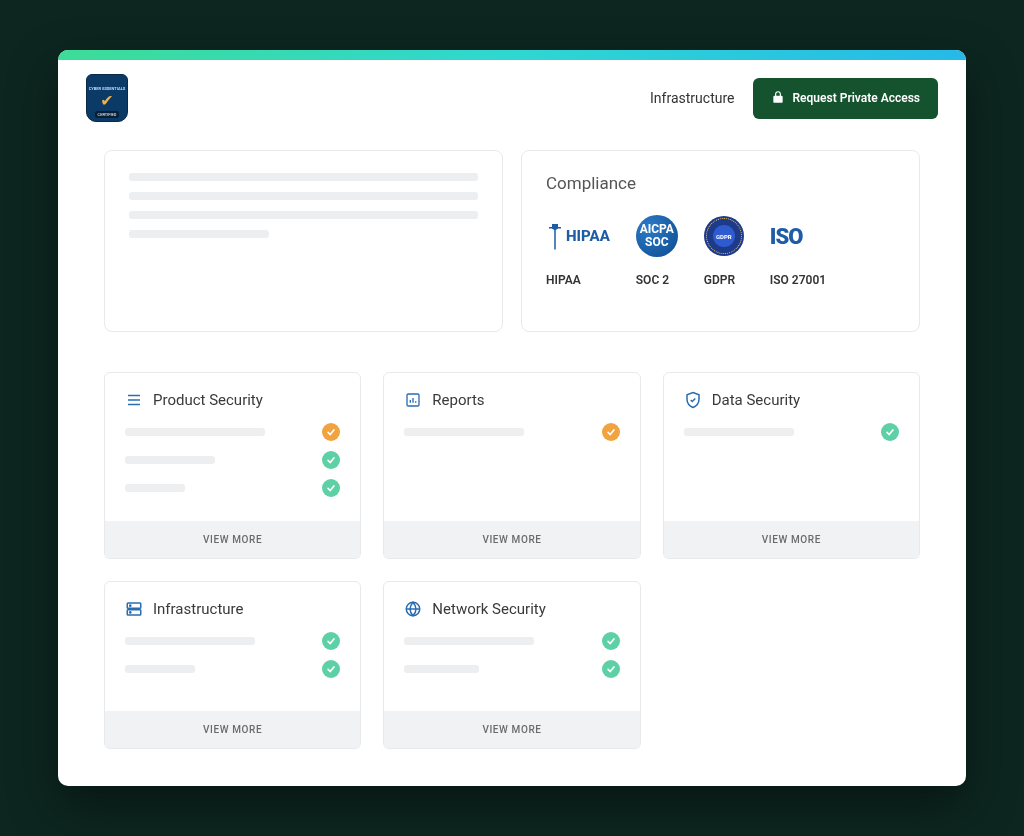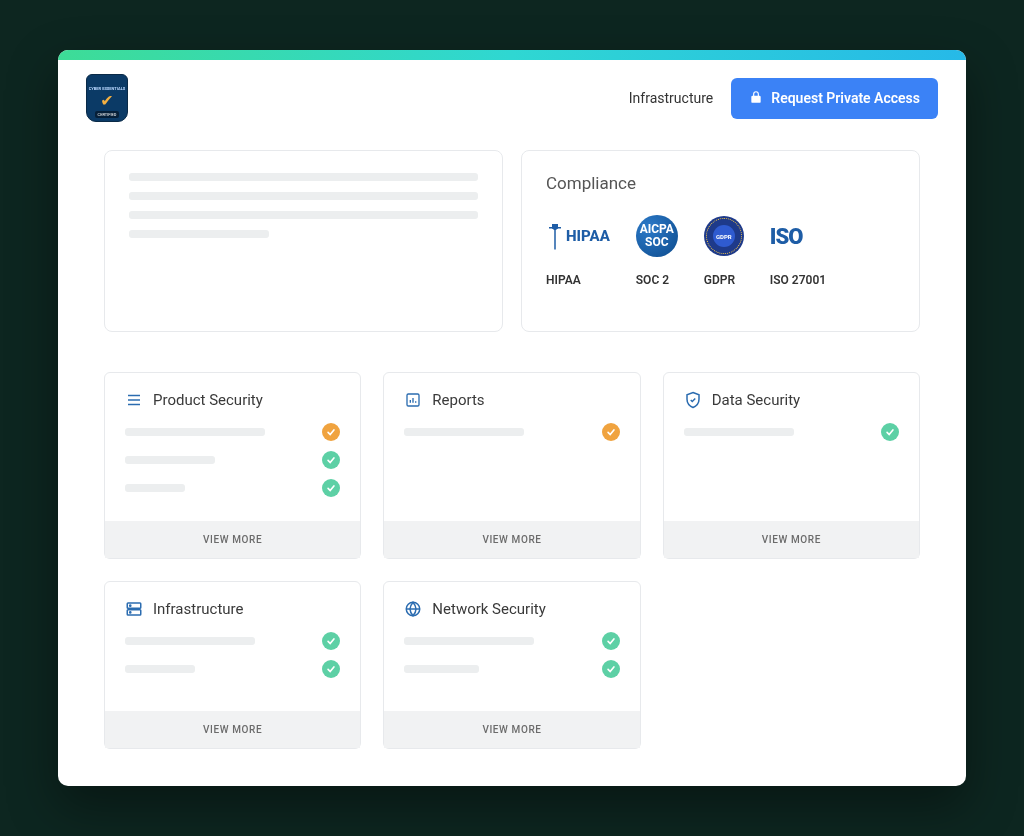--- a/index.html
+++ b/index.html
@@ -70,26 +70,26 @@
       border-radius: 2px;
     }
     .header-spacer { flex: 1; }
     .nav-link {
       color: #333;
       font-size: 14px;
       margin-right: 18px;
       cursor: pointer;
     }
     .btn-primary {
-      background: #3b82f6;
+      background: #14532d;
       color: #fff;
       border: none;
       padding: 12px 18px;
       border-radius: 6px;
-      font-size: 14px;
+      font-size: 12px;
       font-weight: 600;
       display: flex;
       align-items: center;
       gap: 8px;
       cursor: pointer;
     }
     .content {
       flex: 1;
       padding: 18px 46px 20px 46px;
       overflow: auto;

